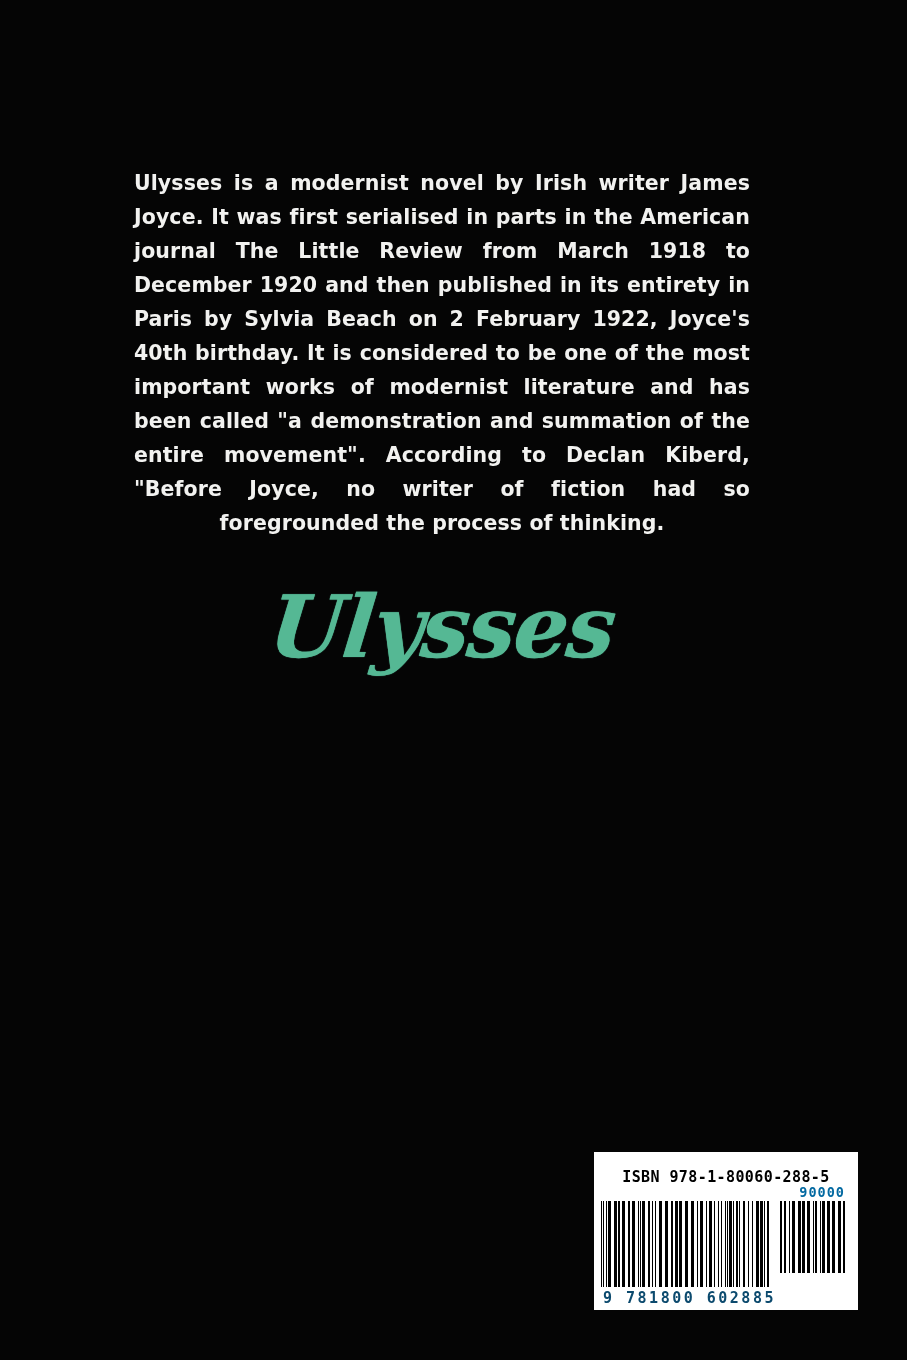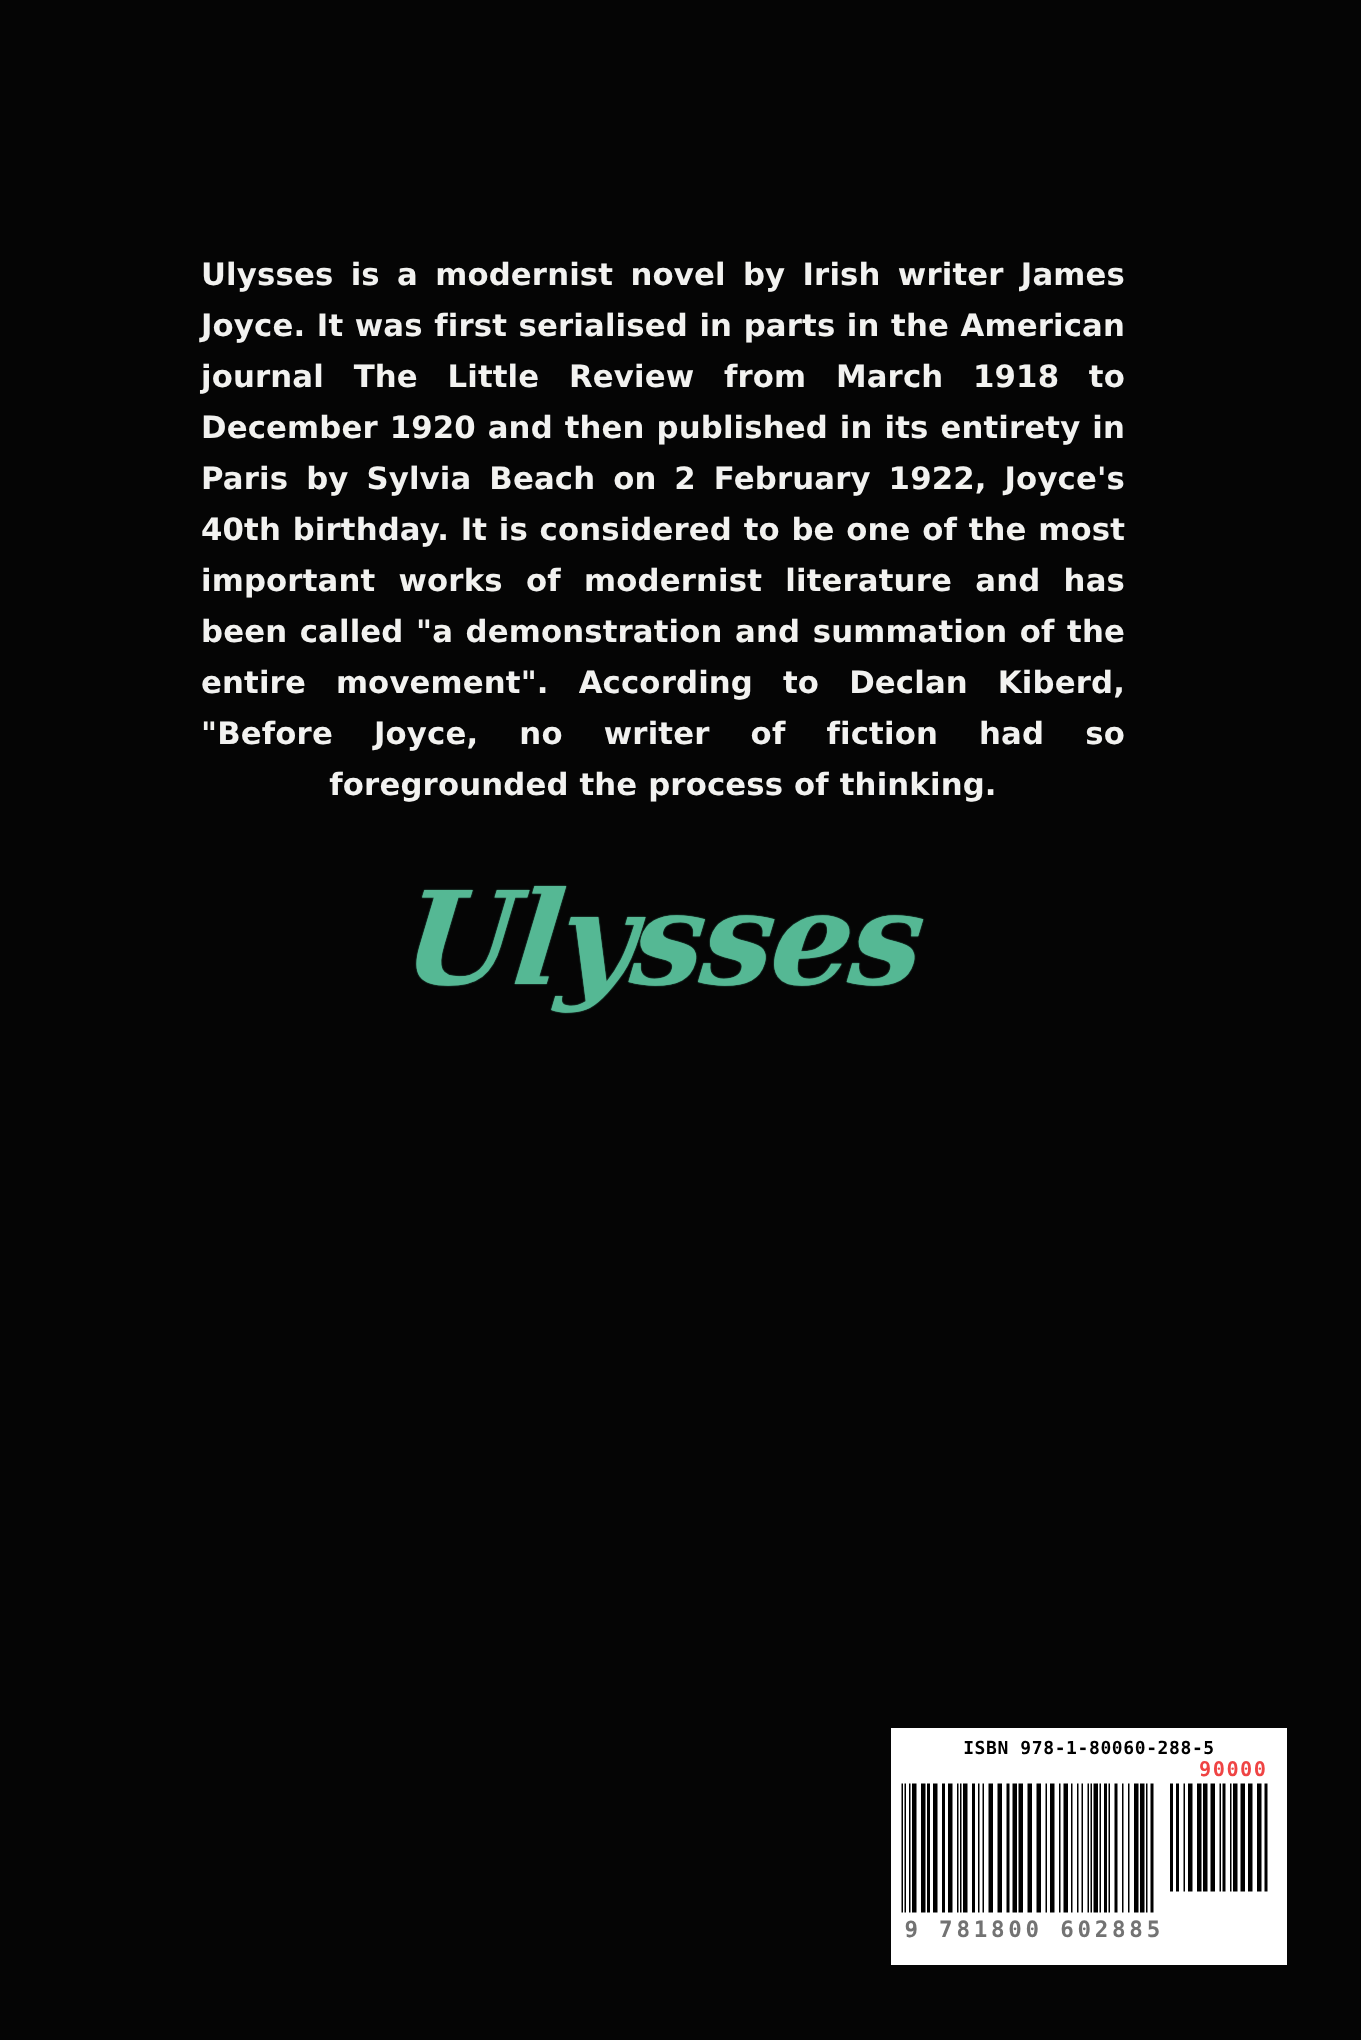--- a/index.html
+++ b/index.html
@@ -62,33 +62,34 @@
     width: 264px;
     height: 158px;
     background: #ffffff;
     box-sizing: border-box;
     padding: 5px 7px 3px 7px;
     display: flex;
     flex-direction: column;
   }
   .isbn-text {
     font-family: "DejaVu Sans Mono", monospace;
-    font-size: 12px;
+    font-size: 15px;
     color: #000;
     text-align: center;
     letter-spacing: 0.4px;
     line-height: 16px;
     white-space: nowrap;
+    margin-top: 12px;
   }
   .addon-row {
     display: flex;
     justify-content: flex-end;
     font-family: "DejaVu Sans Mono", monospace;
     font-size: 13.5px;
-    color: #ef4444;
+    color: #0369a1;
     letter-spacing: 1px;
     padding-right: 6px;
     line-height: 15px;
     text-align: right;
   }
   .bars-row {
     display: flex;
     align-items: flex-start;
     gap: 11px;
     margin-top: 1px;
@@ -105,21 +106,21 @@
   }
   .bar {
     position: absolute;
     top: 0;
     background: #000;
     height: 100%;
   }
   .digits-row {
     font-family: "DejaVu Sans Mono", monospace;
     font-size: 15px;
-    color: #737373;
+    color: #0c4a6e;
     letter-spacing: 2.5px;
     margin-top: 2px;
     padding-left: 2px;
     white-space: nowrap;
   }
 </style>
 </head>
 <body>
 
 <div class="cover">

